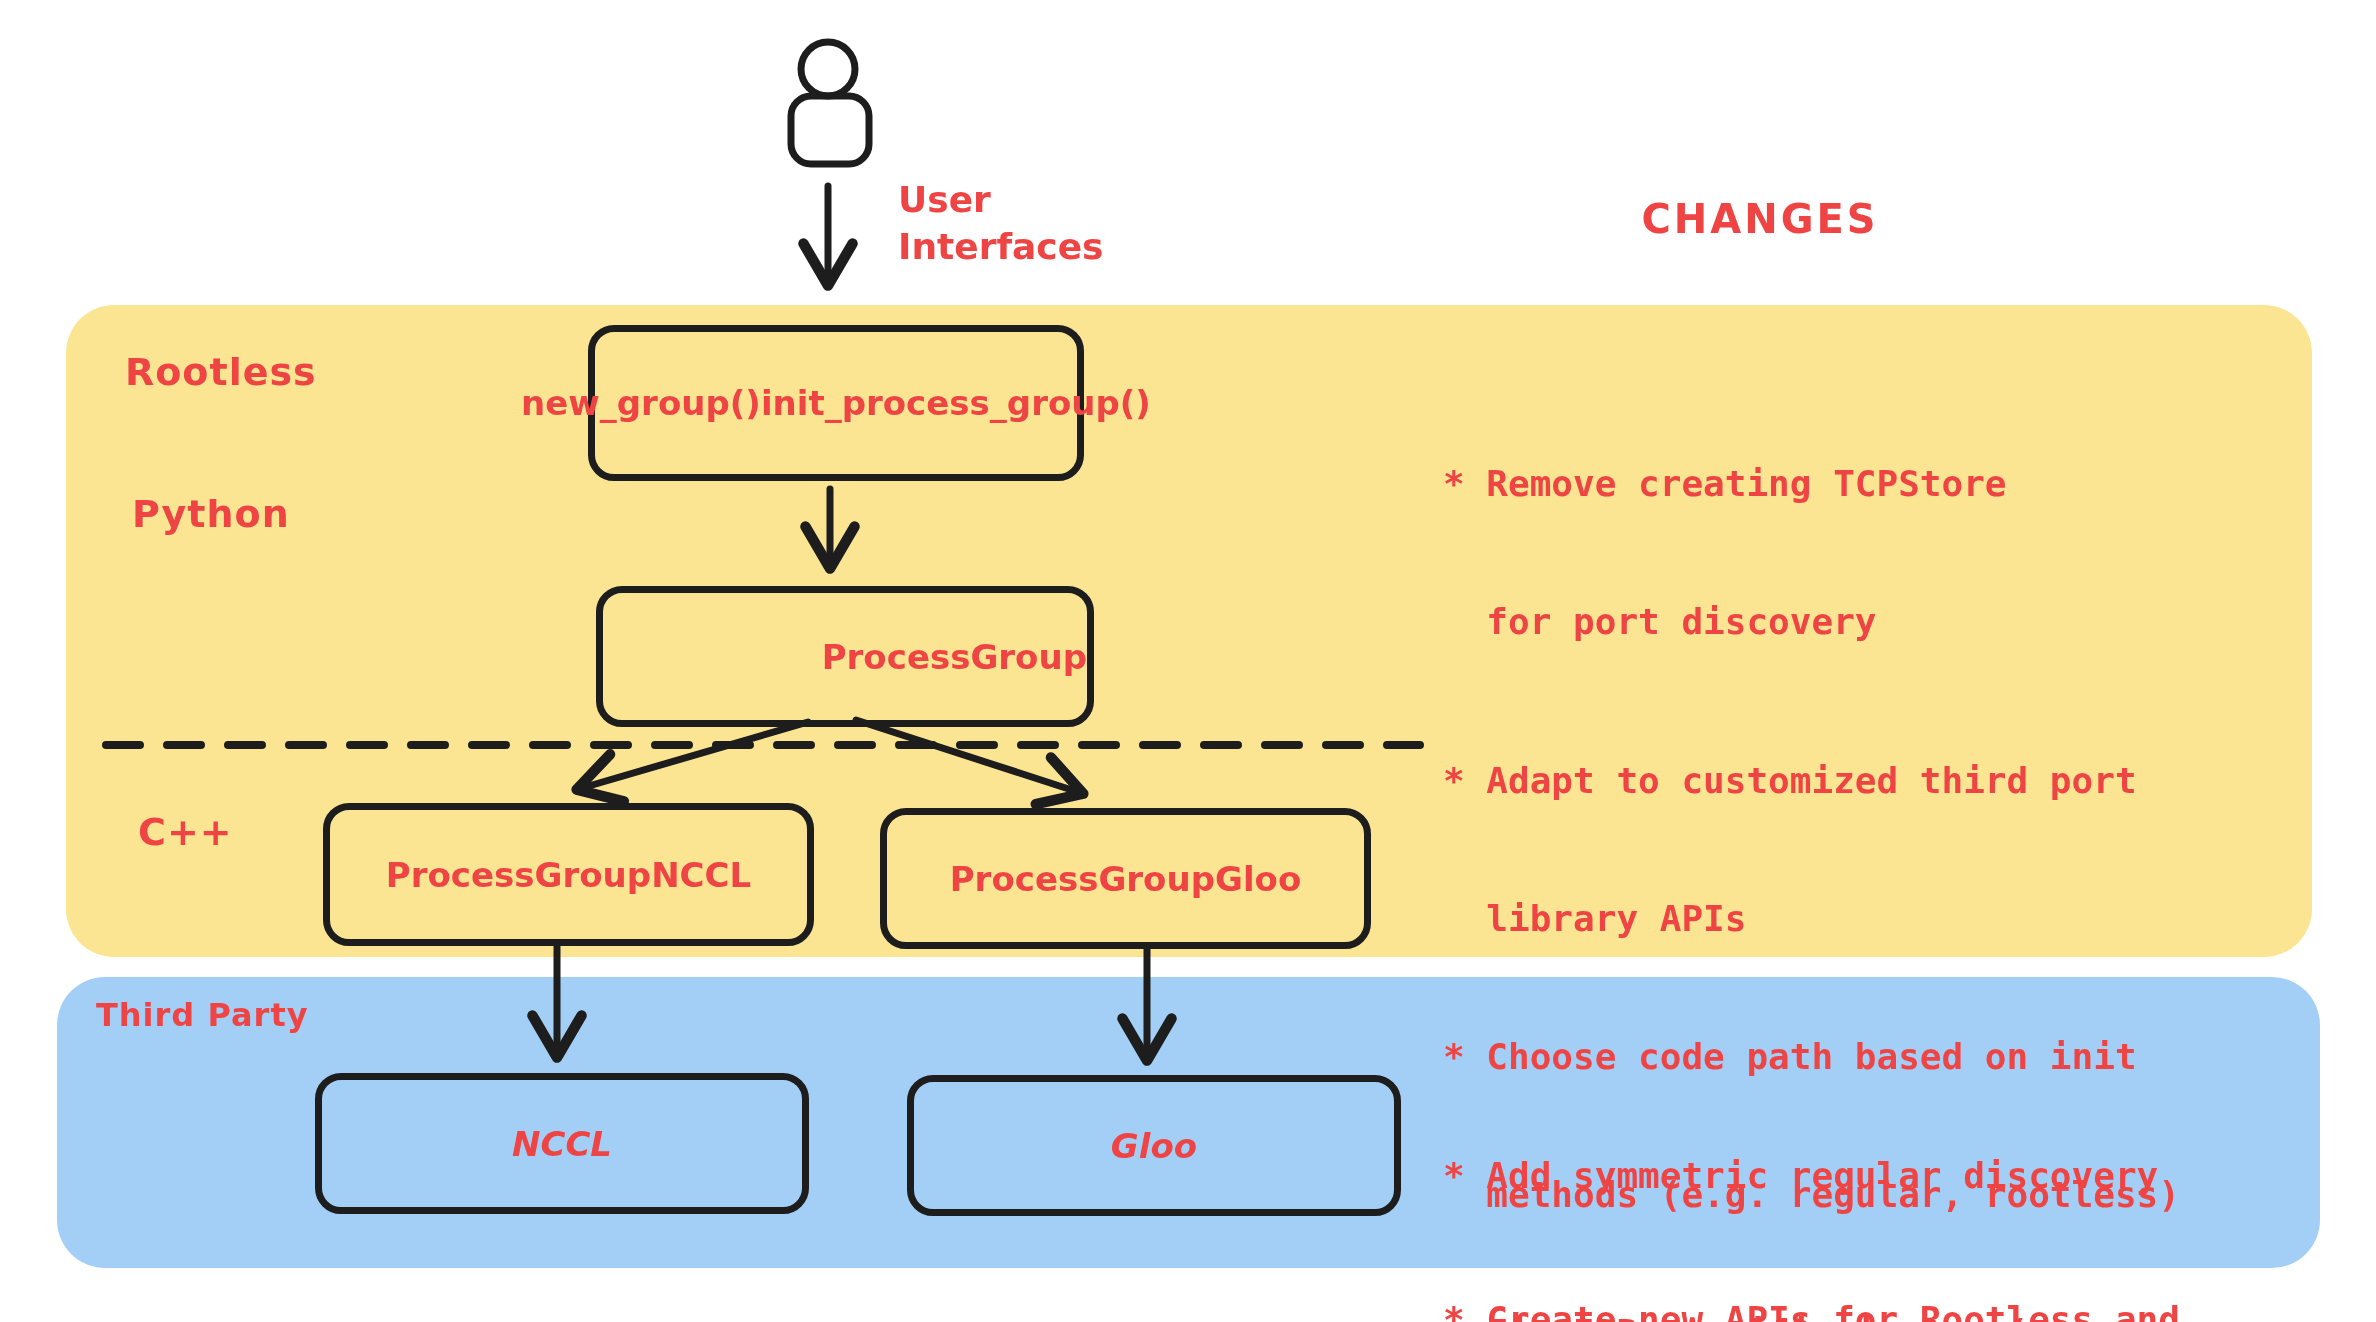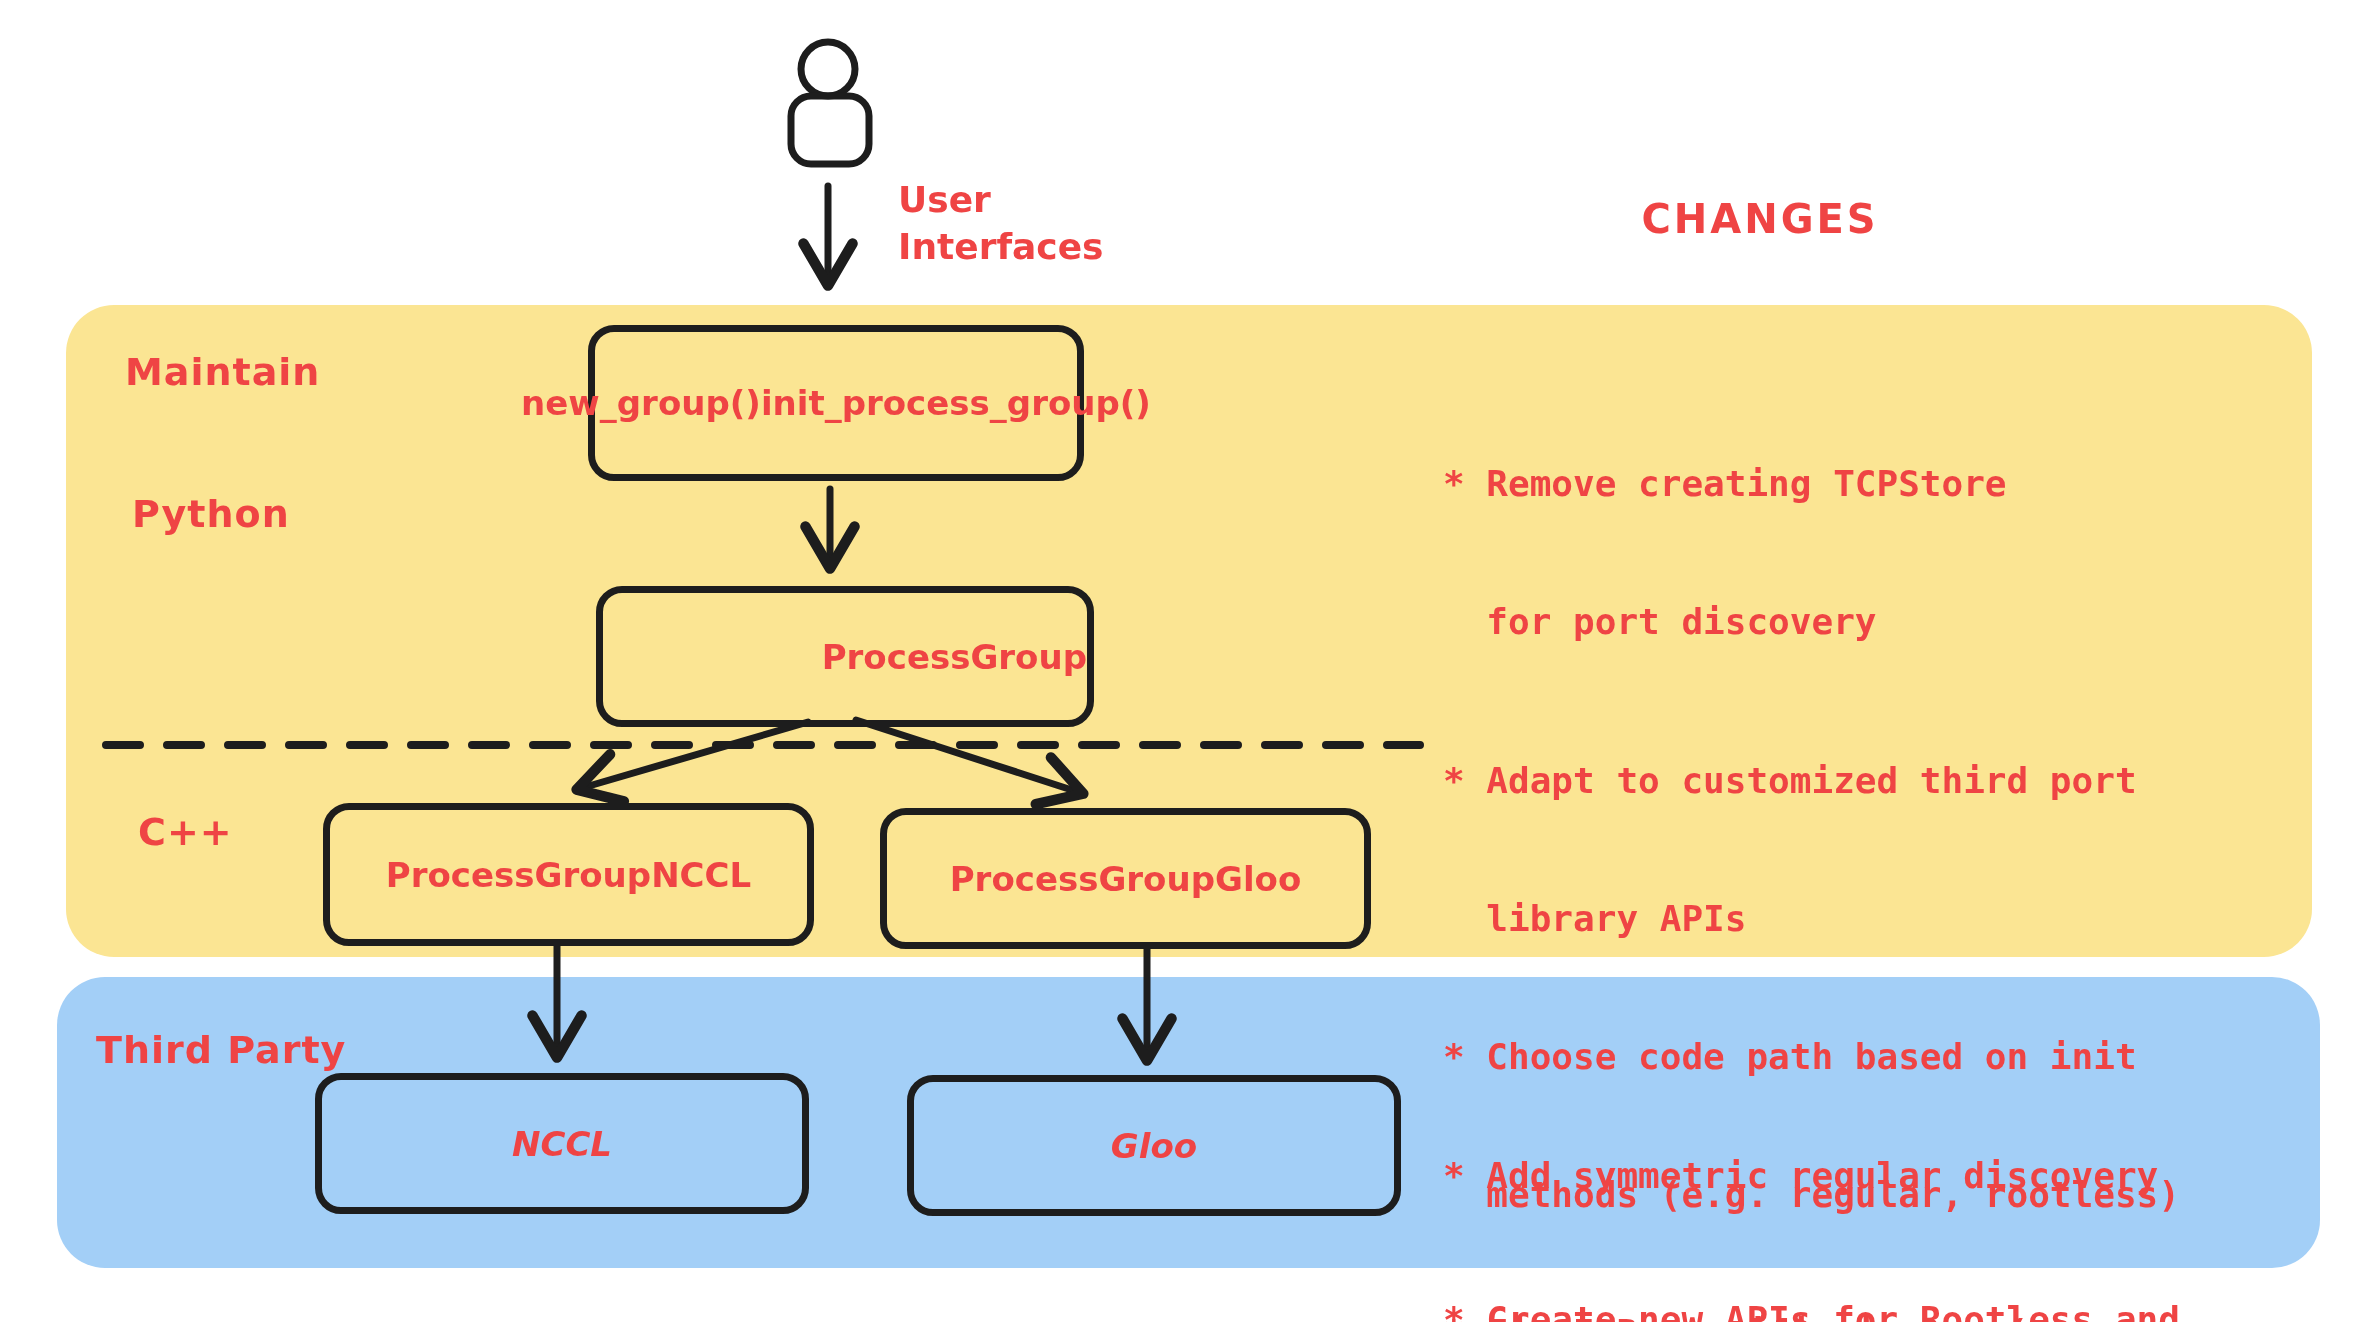--- a/index.html
+++ b/index.html
@@ -58,24 +58,24 @@
     <path d="M106,745 L1420,745" class="ink" stroke-width="8" stroke-dasharray="34 27"></path>
   </svg>
 
   <div class="user-label">
     <div>User</div>
     <div>Interfaces</div>
   </div>
 
   <div class="changes-title">CHANGES</div>
 
-  <div class="layer-label" style="left:125px;top:350px;">Maintain</div>
+  <div class="layer-label" style="left:125px;top:350px;">Rootless</div>
   <div class="layer-label" style="left:132px;top:492px;">Python</div>
   <div class="layer-label" style="left:138px;top:810px;">C++</div>
-  <div class="layer-label" style="left:96px;top:1028px;font-size:38px;">Third Party</div>
+  <div class="layer-label" style="left:96px;top:996px;font-size:32px;">Third Party</div>
 
   <div class="box box-api">
     <div class="bl">new_group()</div>
     <div class="bl">init_process_group()</div>
   </div>
   <div class="box box-pg">
     <div class="bl">ProcessGroup</div>
   </div>
   <div class="box box-pgnccl">
     <div class="bl">ProcessGroupNCCL</div>

